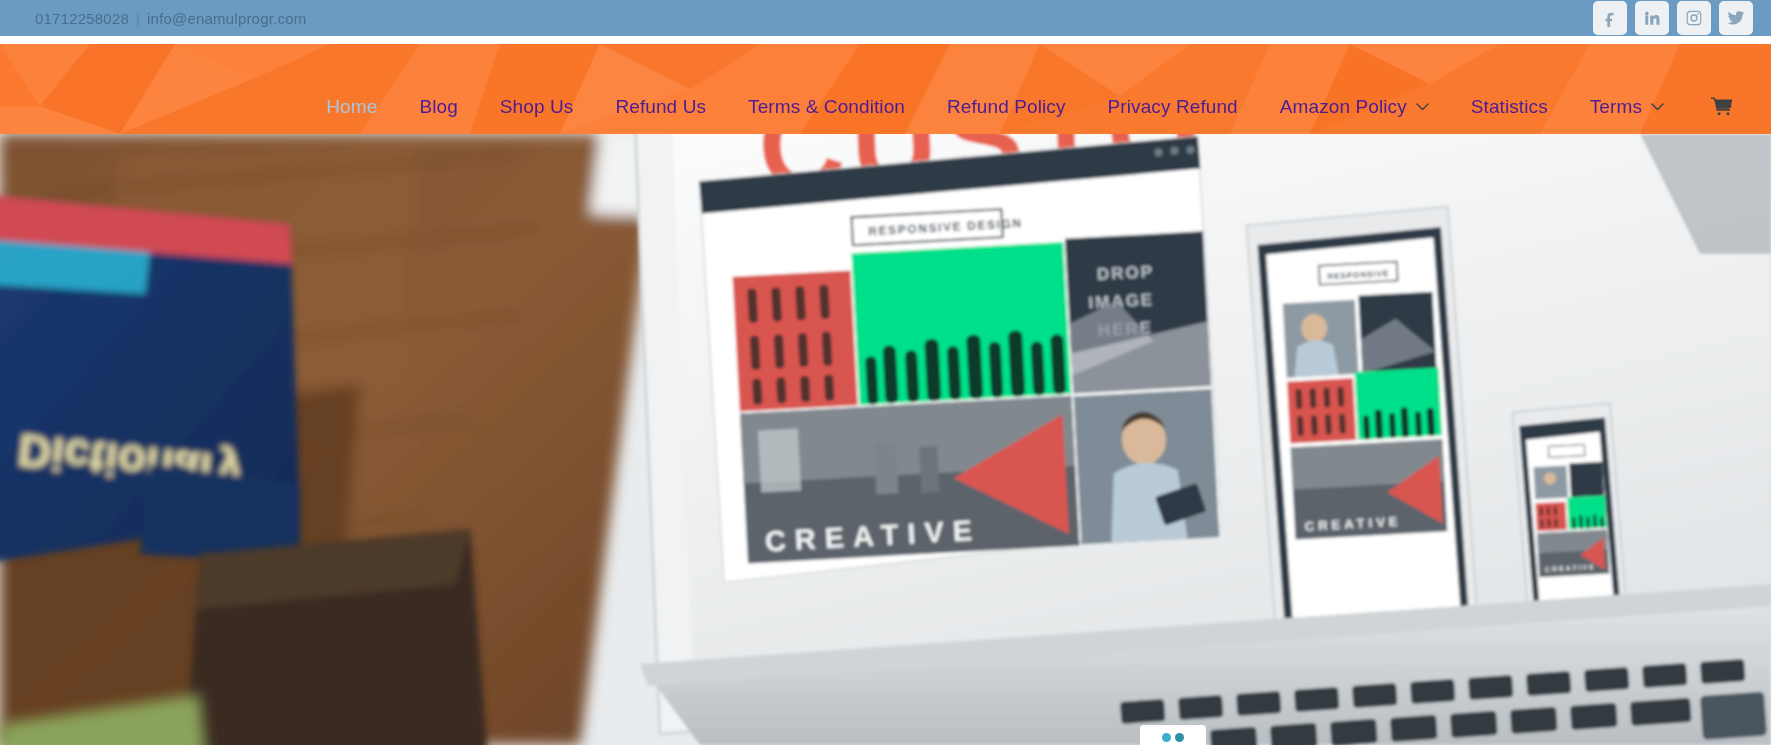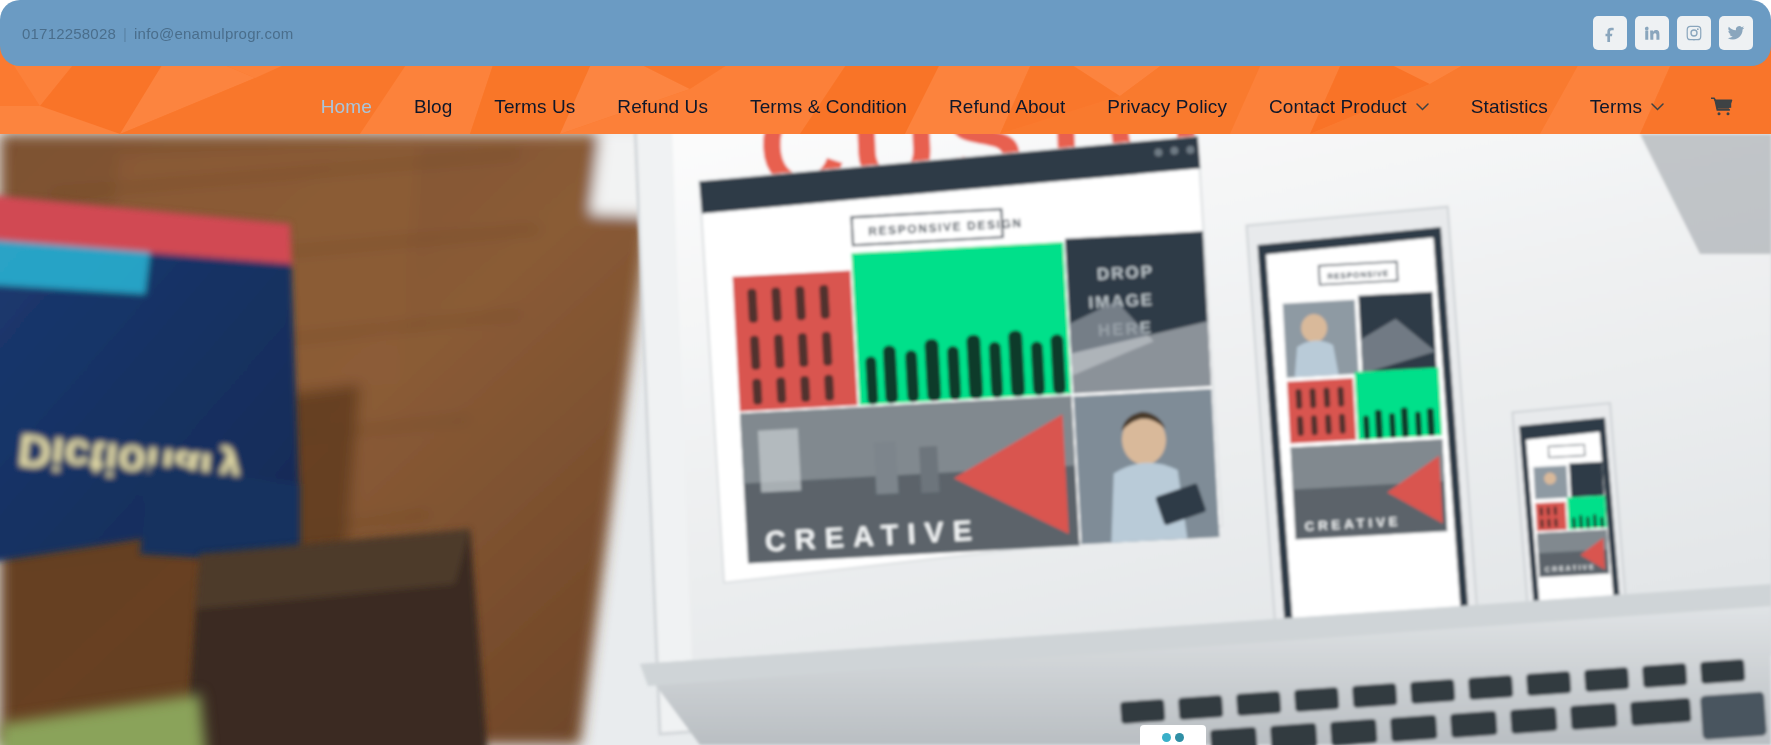--- a/index.html
+++ b/index.html
@@ -7,26 +7,25 @@
   html, body {
     width:1771px; height:745px;
     font-family:"Liberation Sans", sans-serif;
     overflow:hidden; background:#ffffff;
   }
 
   .page { position:relative; width:1771px; height:745px; overflow:hidden; }
 
   
   .topbar {
-    position:absolute; top:0; left:0; width:1771px; height:66px;
+    position:absolute; top:0; left:0; width:1771px; height:36px;
     background:#6b9bc3;
     display:flex; align-items:center; justify-content:space-between;
-    padding:0 18px 0 22px;
+    padding:0 18px 0 35px;
     z-index:30;
-    border-radius:20px;
   }
   .topbar-left {
     font-size:15px; color:#4a6e8c; letter-spacing:.2px; white-space:nowrap;
     display:flex; align-items:center; gap:7px;
   }
   .topbar-left .sep { color:#5b84a6; }
 
   .social {
     display:flex; align-items:center; gap:8px;
   }
@@ -50,21 +49,21 @@
   .nav-inner {
     position:relative; height:100%;
     display:flex; align-items:center; justify-content:flex-end;
     padding-right:24px;
     z-index:2;
   }
   .nav-list { display:flex; align-items:center; list-style:none;margin-top:36px; }
   .nav-item {
     position:relative;
     padding:0 21px;
-    font-size:19px; color:#0f172a;
+    font-size:19px; color:#4c1d95;
     white-space:nowrap; cursor:pointer;
     display:flex; align-items:center; gap:9px;
     letter-spacing:.1px;
   }
   .nav-item.active { color:#a9c6dd; }
   .caret { display:inline-block; }
   .caret svg { display:block; }
 
   .cart-item { padding:0 14px 0 26px; cursor:pointer; display:flex; align-items:center; }
 
@@ -156,41 +155,41 @@
         <li class="nav-item active">
 
           <span>Home</span>
         </li>
 
         <li class="nav-item">
           <span>Blog</span>
         </li>
 
         <li class="nav-item">
-          <span>Terms Us</span>
+          <span>Shop Us</span>
         </li>
 
         <li class="nav-item">
           <span>Refund Us</span>
         </li>
 
         <li class="nav-item">
           <span>Terms &amp; Condition</span>
         </li>
 
         <li class="nav-item">
-          <span>Refund About</span>
-        </li>
-
-        <li class="nav-item">
-          <span>Privacy Policy</span>
-        </li>
-
-        <li class="nav-item">
-          <span>Contact Product</span>
+          <span>Refund Policy</span>
+        </li>
+
+        <li class="nav-item">
+          <span>Privacy Refund</span>
+        </li>
+
+        <li class="nav-item">
+          <span>Amazon Policy</span>
           <span class="caret">
             <svg width="13" height="8" viewBox="0 0 13 8">
                 <path d="M1 1l5.5 5.5L12 1" stroke="#3e4244" stroke-width="1.5" fill="none" stroke-linecap="round"></path>
               </svg>
           </span>
         </li>
 
         <li class="nav-item">
           <span>Statistics</span>
         </li>

